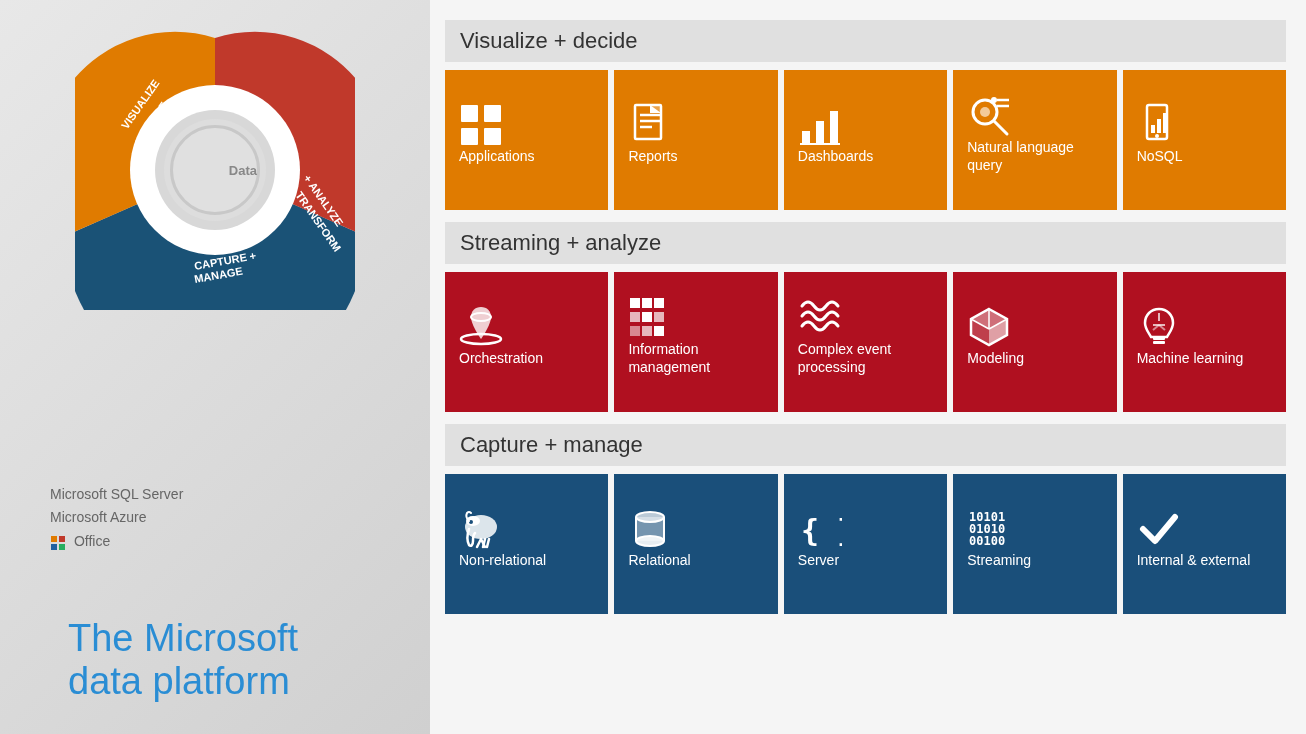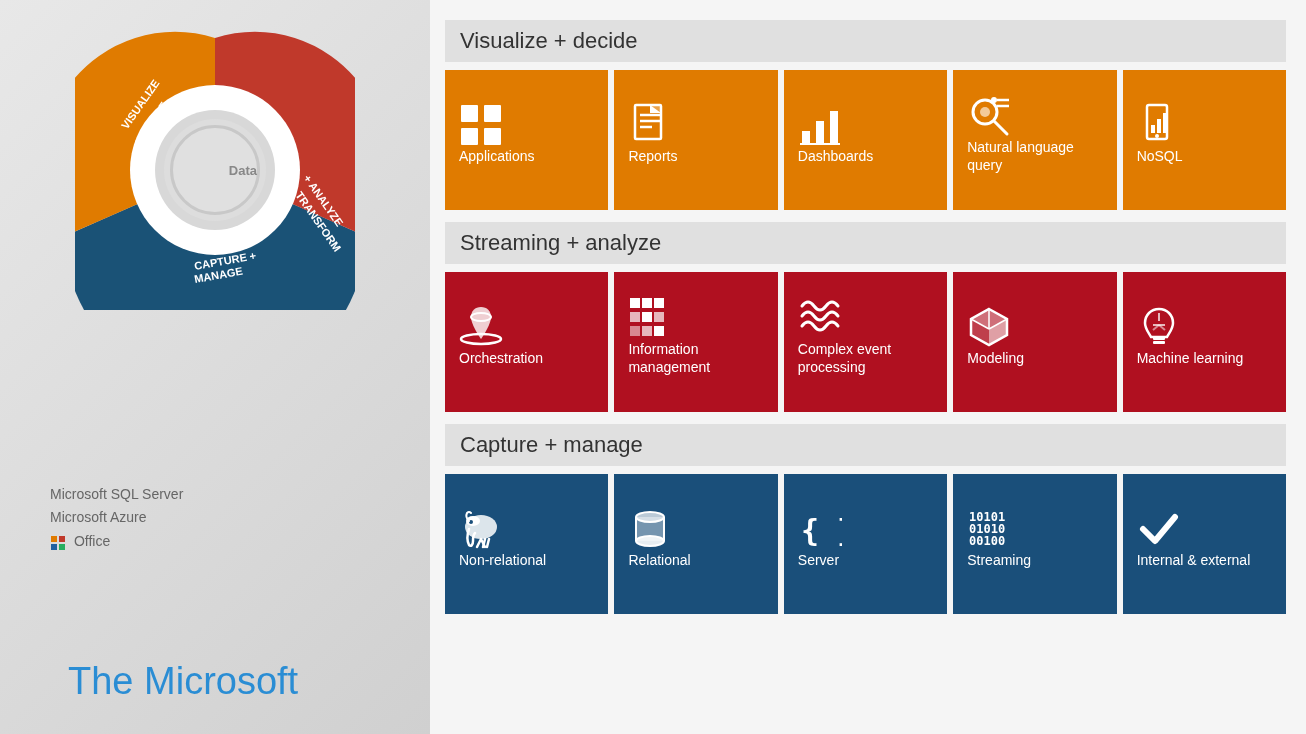--- a/index.html
+++ b/index.html
@@ -195,20 +195,21 @@
         <rect x="9" y="1" width="6" height="6" fill="#c0392b"></rect>
         <rect x="1" y="9" width="6" height="6" fill="#2060a0"></rect>
         <rect x="9" y="9" width="6" height="6" fill="#27ae60"></rect>
       </svg>
       <span>Office</span>
     </div>
   </div>
 
   <div class="platform-title">
     <div>The Microsoft</div>
+    <div>data platform</div>
   </div>
 </div>
 
 <div class="right-panel">
 
   <div class="section-block">
     <div class="section-header">
       <span>Visualize + decide</span>
     </div>
     <div class="tiles-row">

